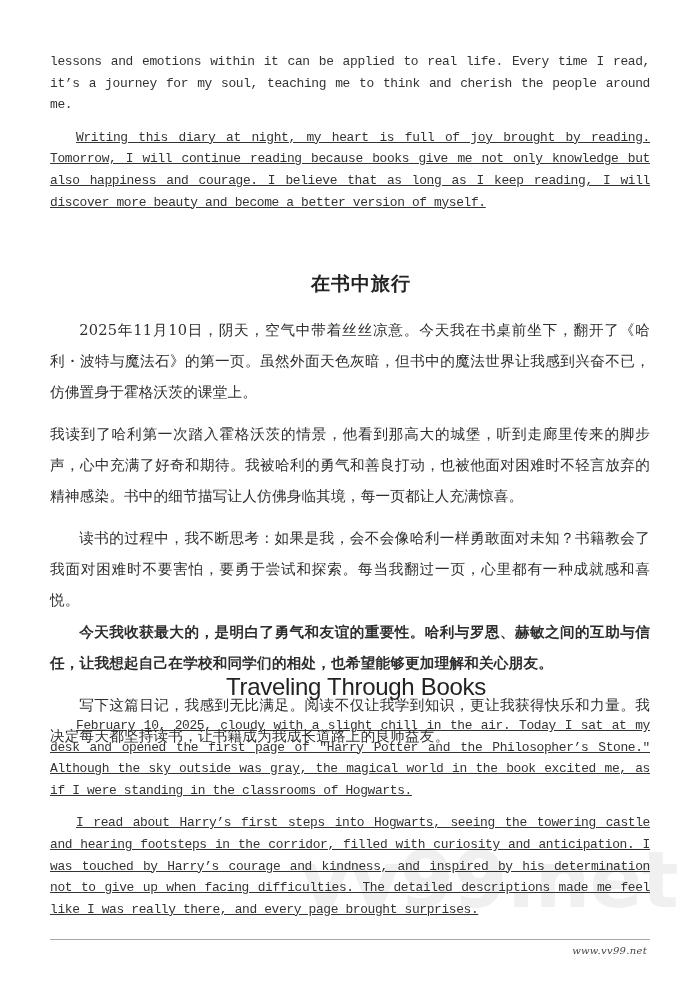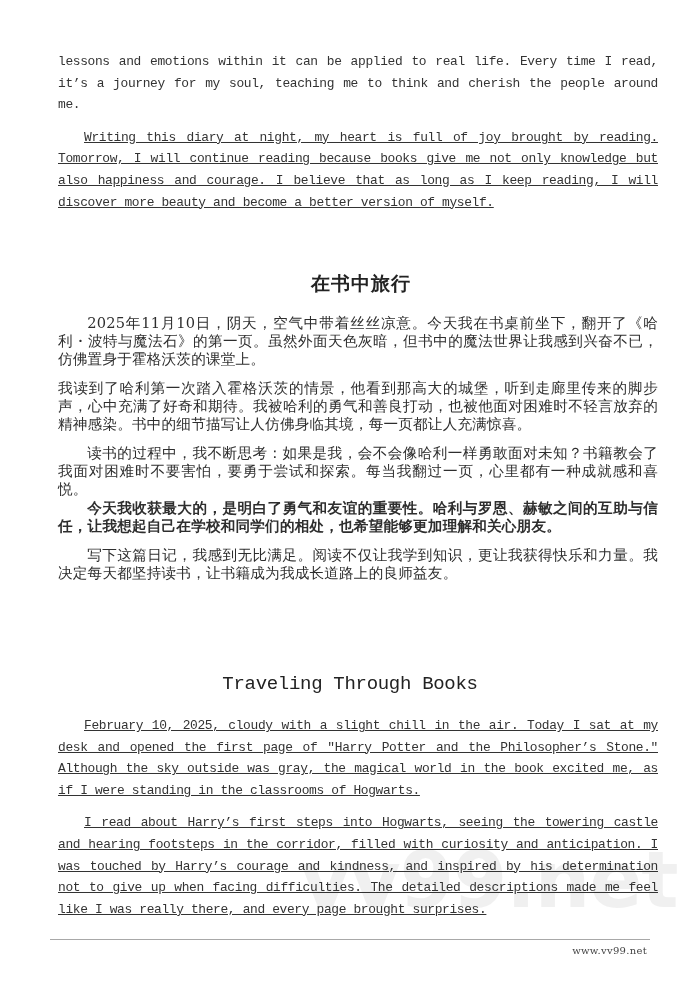--- a/index.html
+++ b/index.html
@@ -26,67 +26,68 @@
       line-height: 21.6px;
       letter-spacing: -0.35px;
       text-align: justify;
       text-align-last: left;
       margin: 0;
       color: #333333;
     }
     .zh {
       font-family: "DejaVu Serif", "Liberation Serif", serif;
       font-size: 14.6px;
-      line-height: 18px;
+      line-height: 31px;
       text-align: justify;
       margin: 0;
       color: #2e2e2e;
       letter-spacing: 0.2px;
     }
     .indent { text-indent: 2em; }
     .en.indent { text-indent: 26px; text-decoration: underline; }
     .block {
       position: absolute;
-      left: 8px;
+      left: 0;
       width: 600px;
     }
     .title-zh {
       position: absolute;
       left: 11px;
       width: 600px;
       text-align: center;
       font-family: "DejaVu Sans", "Liberation Sans", sans-serif;
       font-size: 19px;
       font-weight: bold;
       color: #222222;
       letter-spacing: 1px;
     }
     .title-en {
       position: absolute;
-      left: 0;
+      left: 6px;
       width: 600px;
       text-align: center;
-      font-family: Liberation Mono, monospace;
-      font-size: 19px;
+      font-family: Liberation Sans, sans-serif;
+      font-size: 24px;
       color: #222222;
       letter-spacing: -0.3px;
     }
     .rule {
       position: absolute;
       left: 50px;
       width: 600px;
       top: 939px;
       height: 0;
       border-top: 1.5px solid #a8a8a8;
     }
     .footer {
       position: absolute;
       right: 53px;
       top: 945px;
       font-family: "DejaVu Serif", "Liberation Serif", serif;
+      font-style: italic;
       font-size: 10px;
       color: #444444;
       letter-spacing: 0.3px;
     }
     .watermark {
       position: absolute;
       left: 555px;
       top: 820px;
       font-family: "DejaVu Sans", "Liberation Sans", sans-serif;
       font-weight: bold;

